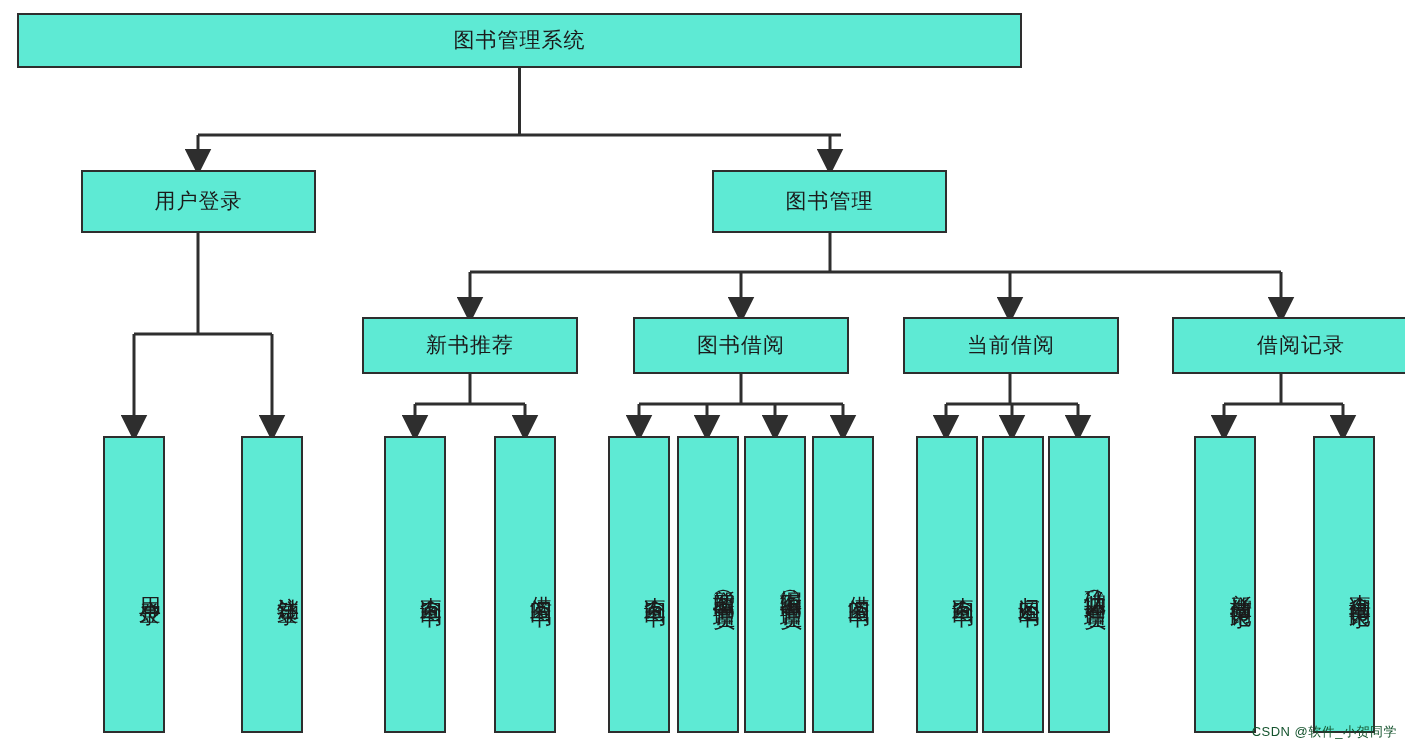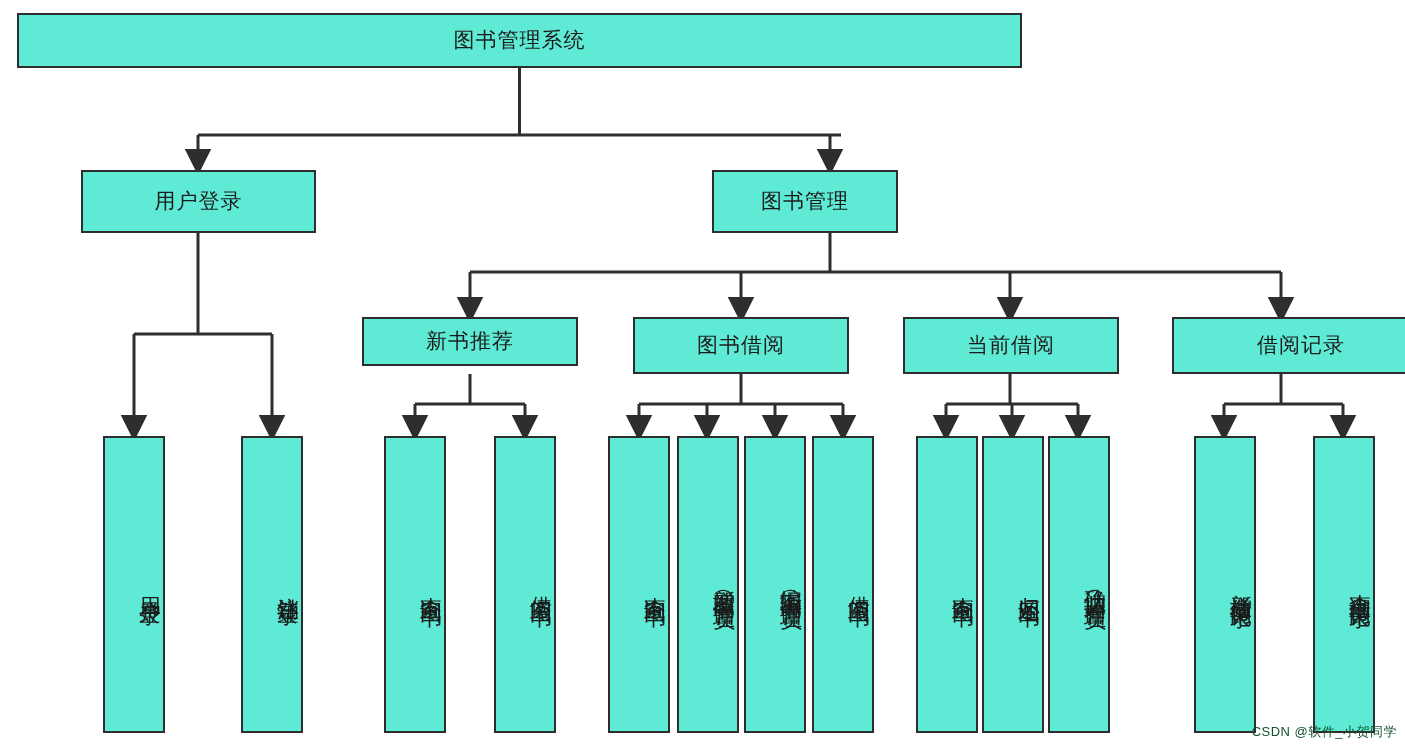--- a/index.html
+++ b/index.html
@@ -125,25 +125,25 @@
     </g>
   </svg>
 
   <div class="node" style="left:17px; top:13px; width:1005px; height:55px;">
     <span class="label">图书管理系统</span>
   </div>
 
   <div class="node" style="left:81px; top:170px; width:235px; height:63px;">
     <span class="label">用户登录</span>
   </div>
-  <div class="node" style="left:712px; top:170px; width:186px; height:63px;">
+  <div class="node" style="left:712px; top:170px; width:235px; height:63px;">
     <span class="label">图书管理</span>
   </div>
 
-  <div class="node" style="left:362px; top:317px; width:216px; height:49px;">
+  <div class="node" style="left:362px; top:317px; width:216px; height:57px;">
     <span class="label">新书推荐</span>
   </div>
   <div class="node" style="left:633px; top:317px; width:216px; height:57px;">
     <span class="label">图书借阅</span>
   </div>
   <div class="node" style="left:903px; top:317px; width:216px; height:57px;">
     <span class="label">当前借阅</span>
   </div>
   <div class="node" style="left:1172px; top:317px; width:258px; height:57px;">
     <span class="label">借阅记录</span>

